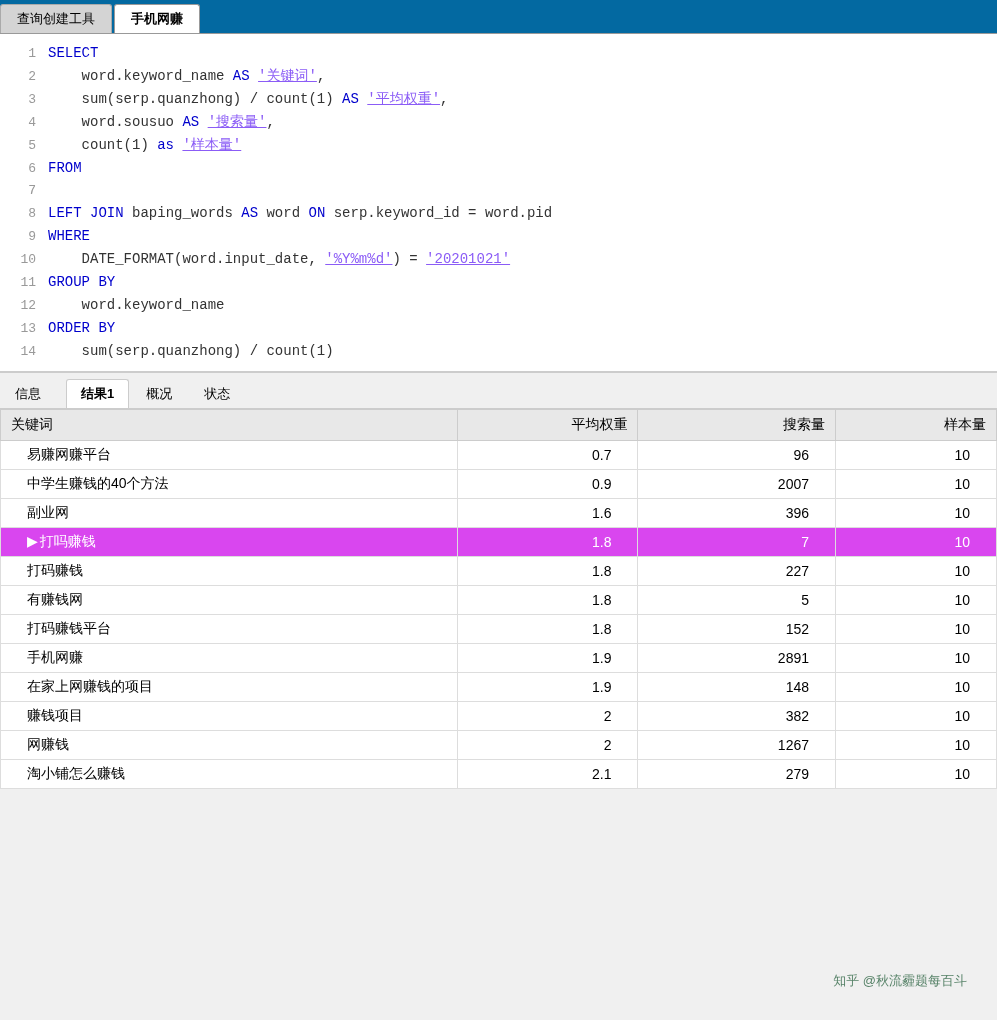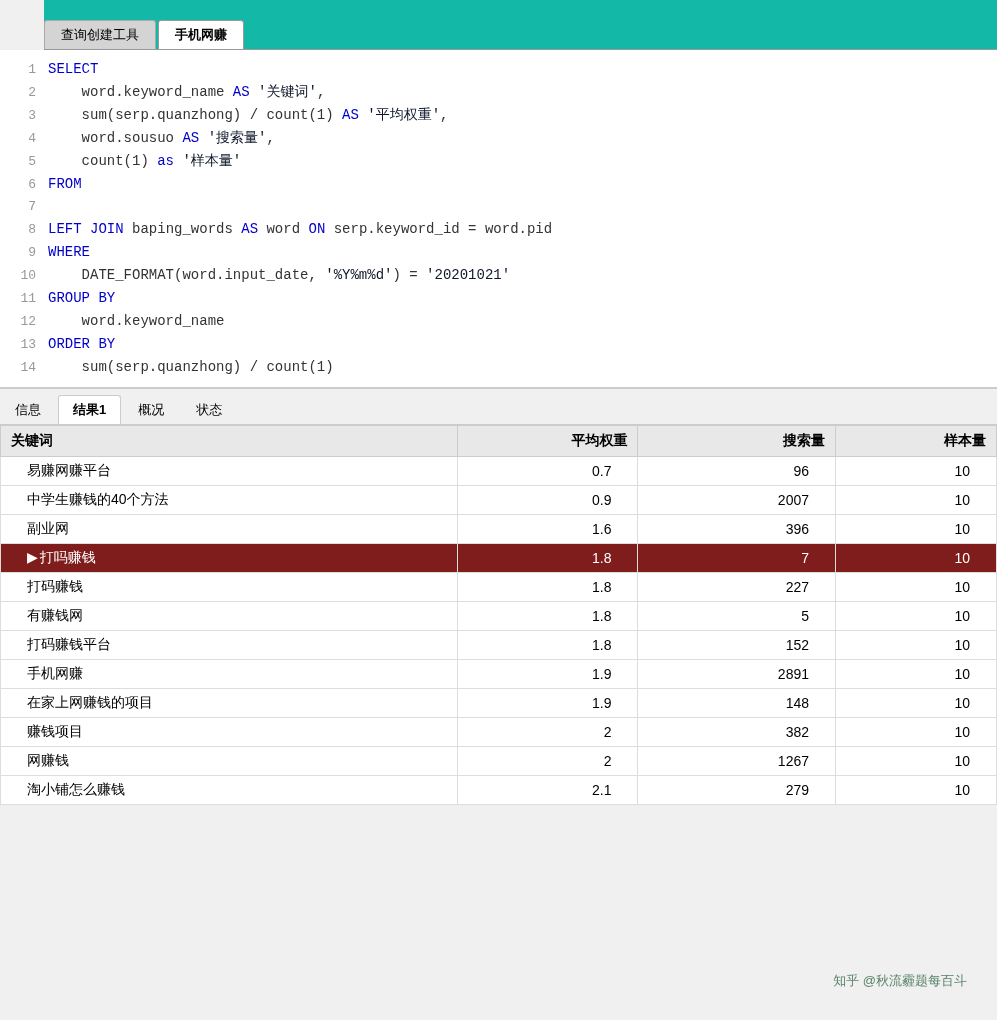--- a/index.html
+++ b/index.html
@@ -6,24 +6,23 @@
     body {
       font-family: "Microsoft YaHei", "SimHei", sans-serif;
       background: #f0f0f0;
       width: 997px;
       min-height: 1020px;
     }
 
     
     .tab-bar {
       display: flex;
-      background: #14b8a6;
+      background: #0369a1;
       border-bottom: 1px solid #999;
-      padding-top: 20px;
-      margin-left: 44px;
+      padding-top: 4px;
     }
     .tab {
       padding: 5px 16px;
       font-size: 13px;
       border: 1px solid #aaa;
       border-bottom: none;
       background: #d4d4d4;
       cursor: pointer;
       margin-right: 2px;
       border-radius: 3px 3px 0 0;
@@ -55,21 +54,21 @@
       margin-right: 12px;
       flex-shrink: 0;
       font-size: 13px;
       user-select: none;
     }
     .code-content {
       color: #333;
       white-space: pre;
     }
     .kw-blue { color: #0000cc; }
-    .str-red { color: #0f172a; }
+    .str-red { color: #8b5cf6; text-decoration: underline; }
 
     
     .result-tab-bar {
       display: flex;
       background: #f0f0f0;
       border-bottom: 1px solid #ccc;
       padding: 6px 0 0 0;
       align-items: flex-end;
     }
     .result-tab {
@@ -78,49 +77,50 @@
       cursor: pointer;
       border: 1px solid transparent;
       border-bottom: none;
       margin-right: 2px;
       border-radius: 3px 3px 0 0;
     }
     .result-tab.active {
       background: #fff;
       border-color: #ccc;
       font-weight: bold;
+      margin-left: 8px;
     }
 
     
     .result-table-wrapper {
       background: #fff;
       overflow: auto;
     }
     table {
       width: 100%;
       border-collapse: collapse;
       font-size: 14px;
     }
     thead tr {
       background: #e8e8e8;
     }
     thead th {
       border: 1px solid #ccc;
       padding: 6px 10px;
       text-align: left;
-      font-weight: bold;
+      font-weight: normal;
     }
     thead th:not(:first-child) {
       text-align: right;
     }
     tbody tr {
       background: #fff;
     }
     tbody tr.selected {
-      background: #7f1d1d;
+      background: #d946ef;
       color: #fff;
       margin-top: 20px;
     }
     tbody td {
       border: 1px solid #ddd;
       padding: 5px 26px;
     }
     tbody td:not(:first-child) {
       text-align: right;
     }

